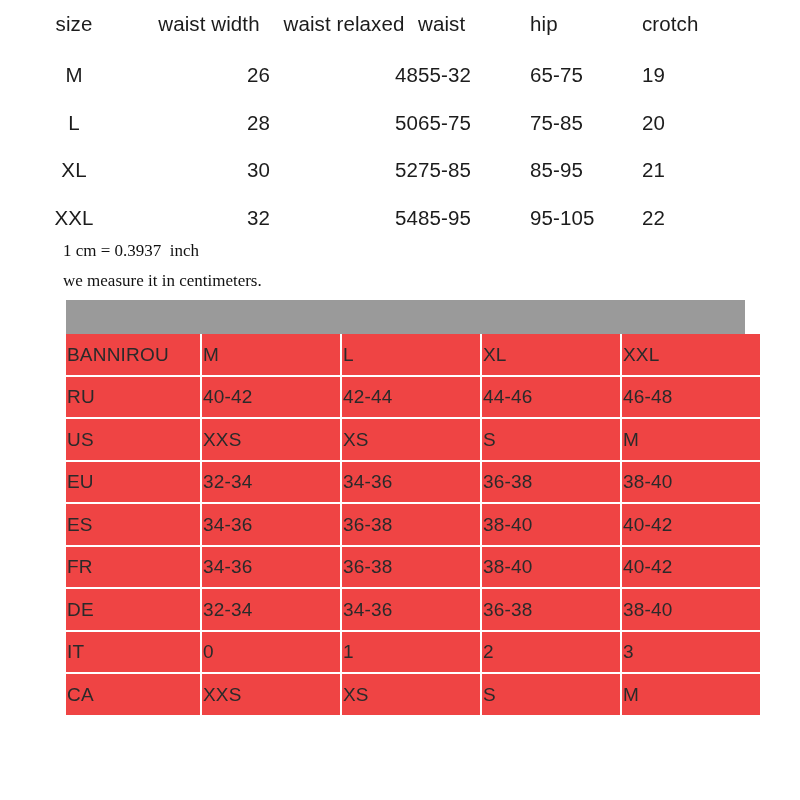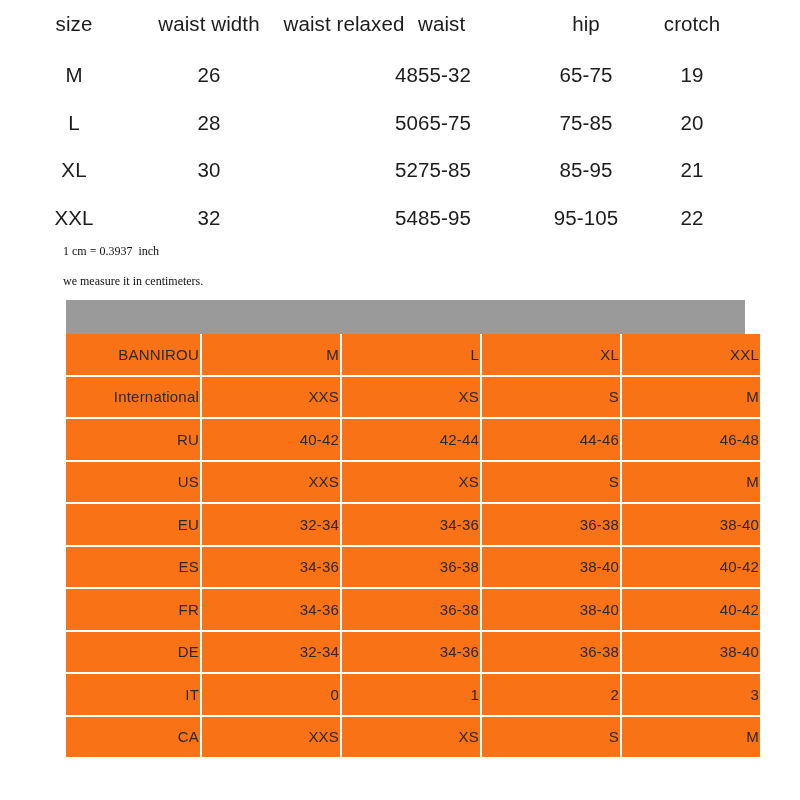--- a/index.html
+++ b/index.html
@@ -34,39 +34,39 @@
     font-size: 20.5px;
     line-height: 1;
     padding: 0;
     height: 47.5px;
     vertical-align: middle;
     white-space: nowrap;
     letter-spacing: 0.1px;
   }
   
   .c-size      { width: 148px; text-align: center; }
-  .c-ww        { width: 122px; text-align: center;  padding-right: 13px; }
+  .c-ww        { width: 122px; text-align: right;  padding-right: 13px; }
   .c-wr        { width: 148px; text-align: right;  padding-right: 17px; }
   .c-waist     { width: 112px; text-align: left; }
-  .c-hip       { width: 112px; text-align: center; }
-  .c-crotch    { width: 100px; text-align: center; }
+  .c-hip       { width: 112px; text-align: left; }
+  .c-crotch    { width: 100px; text-align: left; }
   .hdr .c-ww,
   .hdr .c-wr   { text-align: center; padding-right: 0; }
   #measure-table thead td { padding-bottom: 4px; }
 
   
   .note-wrap {
     position: absolute;
     left: 63px;
     top: 236px;
     width: 700px;
   }
   .note {
     font-family: "Liberation Serif", serif;
-    font-size: 12px;
+    font-size: 17px;
     line-height: 30px;
     color: #111111;
     white-space: pre;
   }
 
   
   #conversion-table {
     position: absolute;
     left: 66px;
     top: 300px;
@@ -77,27 +77,27 @@
     background: #9a9a9a;
     width: 679px;
   }
   .conv-grid {
     width: 679px;
     border-collapse: separate;
     border-spacing: 0;
     table-layout: fixed;
   }
   .conv-grid td {
-    background: #f97316;
+    background: #ef4444;
     border-right: 2px solid #ffffff;
     border-bottom: 2px solid #ffffff;
     height: 38.5px;
-    font-size: 15px;
+    font-size: 19px;
     line-height: 1;
-    text-align: right;
+    text-align: left;
     vertical-align: middle;
     color: #2a2a2a;
     white-space: nowrap;
     letter-spacing: 0.2px;
     font-weight: normal;
   }
   .conv-grid td:last-child { border-right: none; }
   .conv-grid tr:last-child td { border-bottom: none; }
   .conv-grid .col-label { width: 132px; }
   .conv-grid .col-val   { width: 136px; }
@@ -164,27 +164,20 @@
   <table class="conv-grid">
     <tbody>
       <tr>
         <td class="col-label">BANNIROU</td>
         <td class="col-val">M</td>
         <td class="col-val">L</td>
         <td class="col-val">XL</td>
         <td class="col-val">XXL</td>
       </tr>
       <tr>
-        <td class="col-label">International</td>
-        <td class="col-val">XXS</td>
-        <td class="col-val">XS</td>
-        <td class="col-val">S</td>
-        <td class="col-val">M</td>
-      </tr>
-      <tr>
         <td class="col-label">RU</td>
         <td class="col-val">40-42</td>
         <td class="col-val">42-44</td>
         <td class="col-val">44-46</td>
         <td class="col-val">46-48</td>
       </tr>
       <tr>
         <td class="col-label">US</td>
         <td class="col-val">XXS</td>
         <td class="col-val">XS</td>

